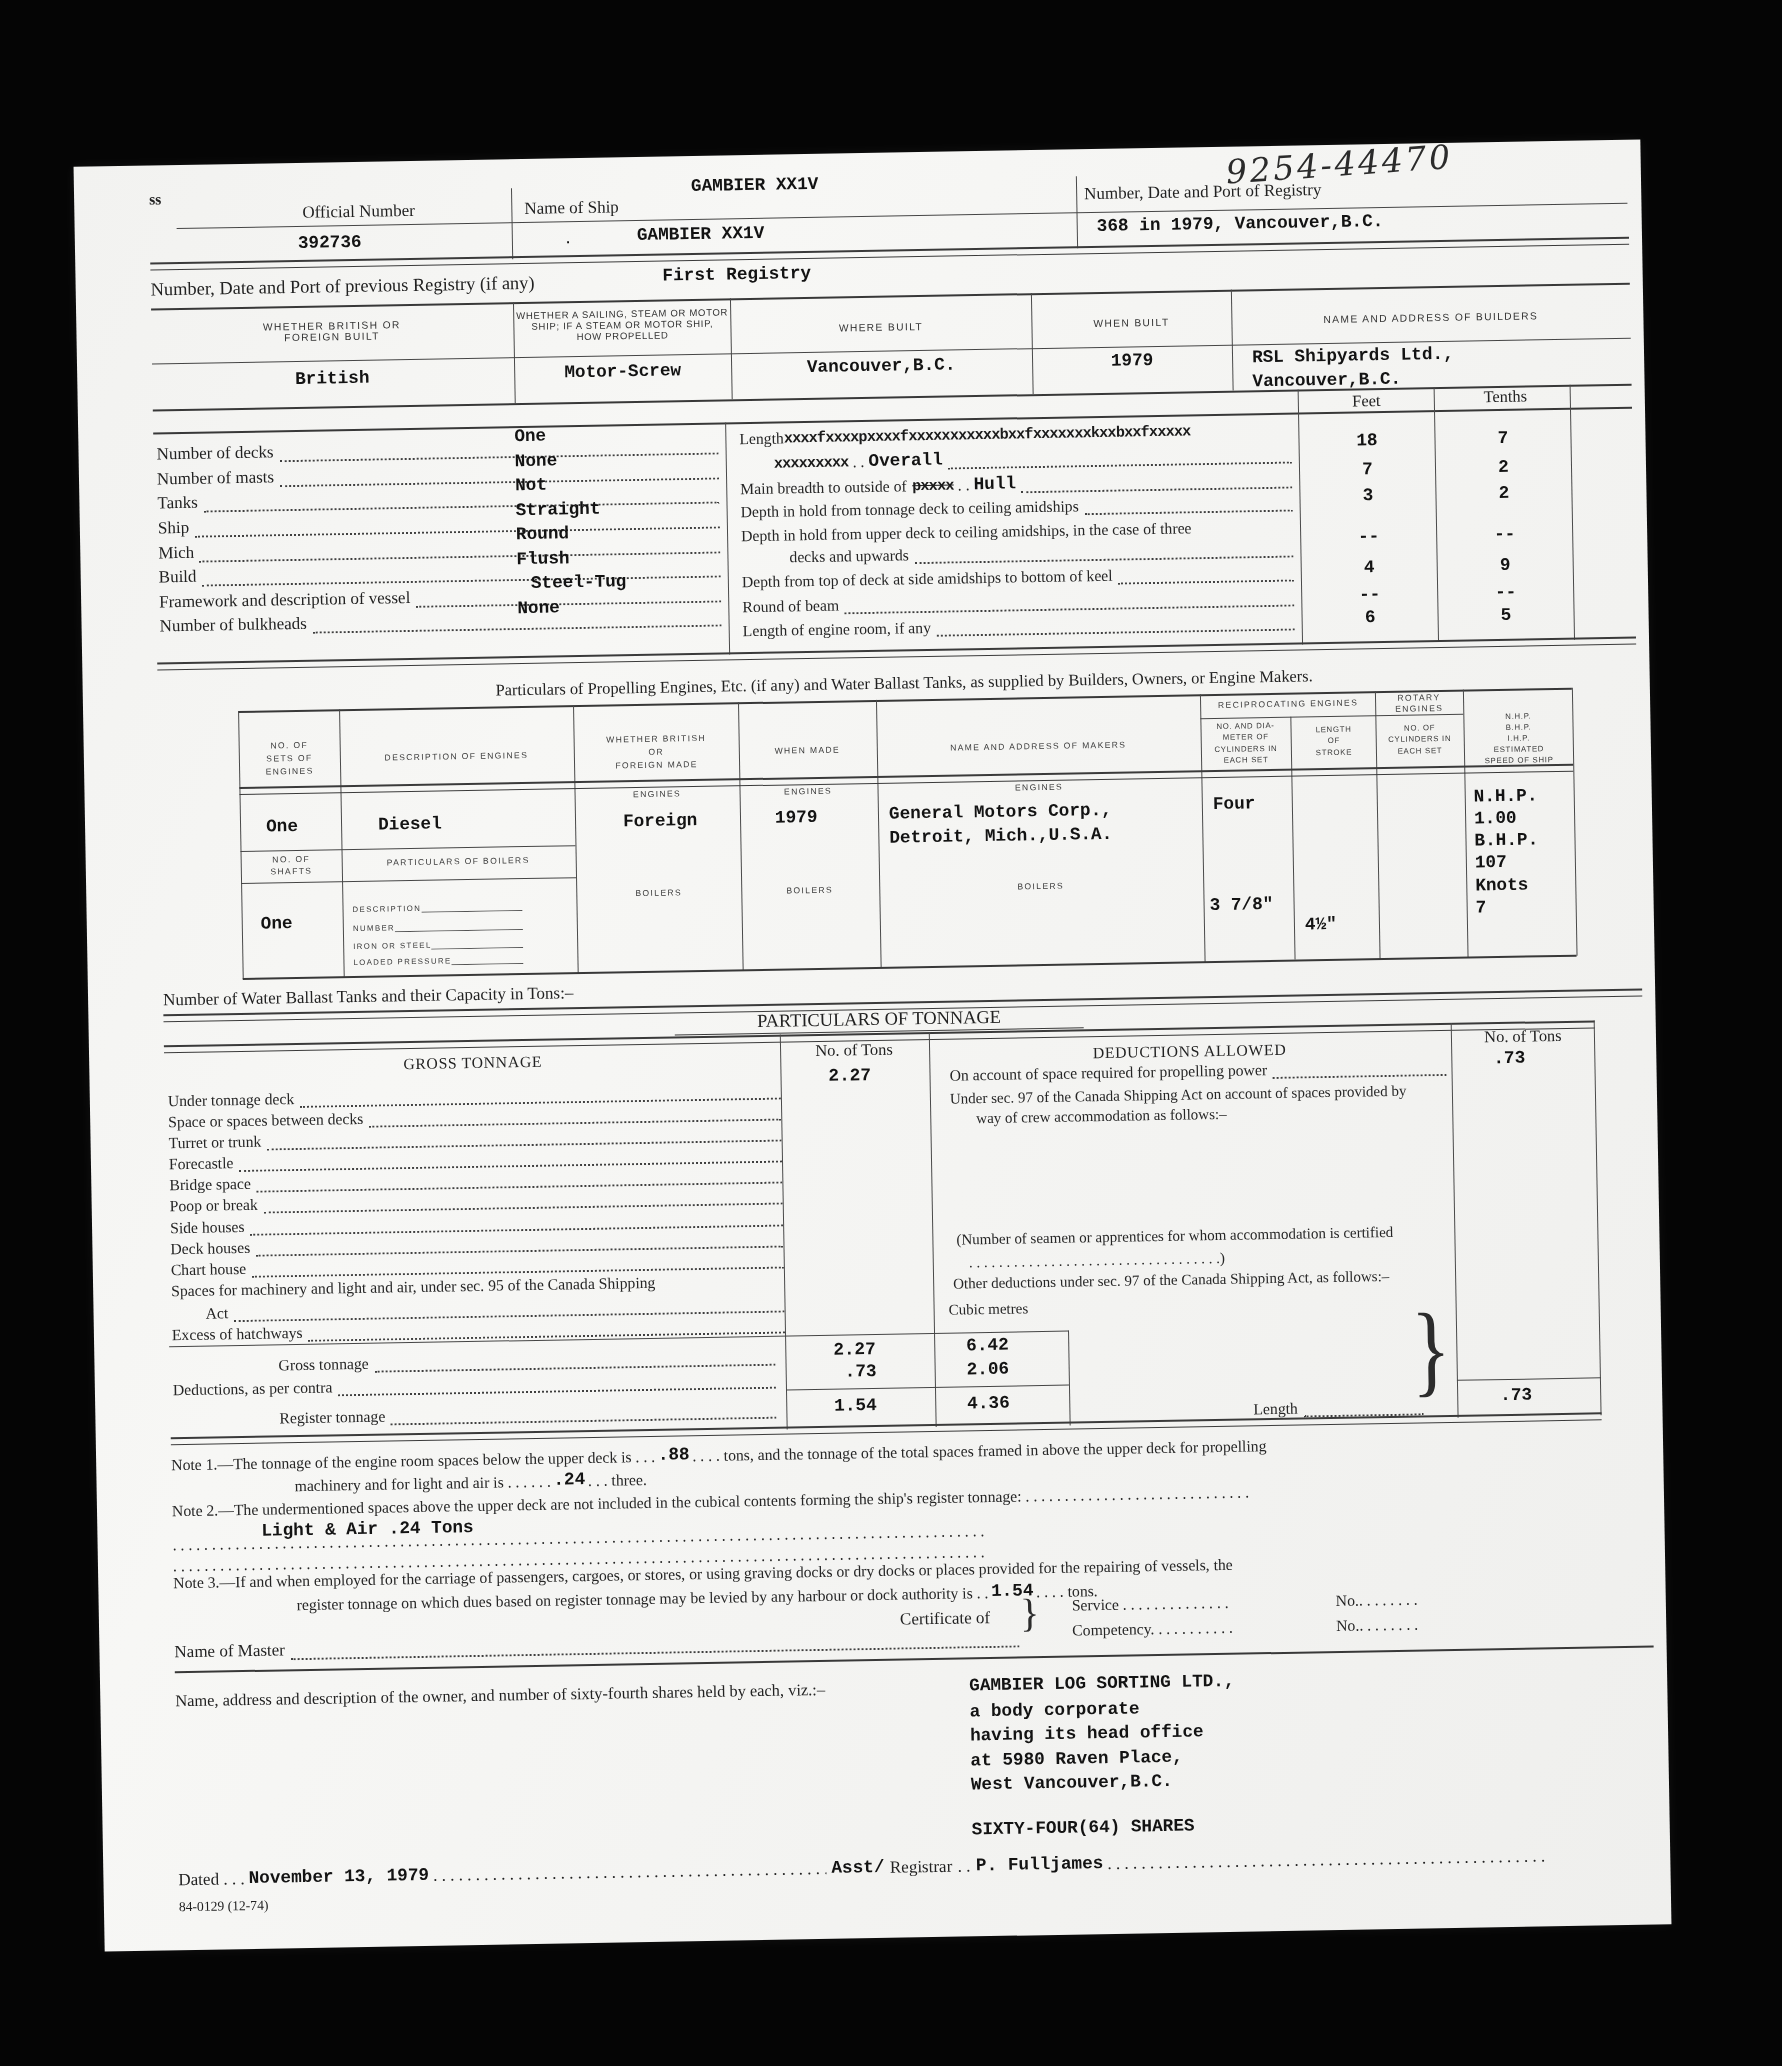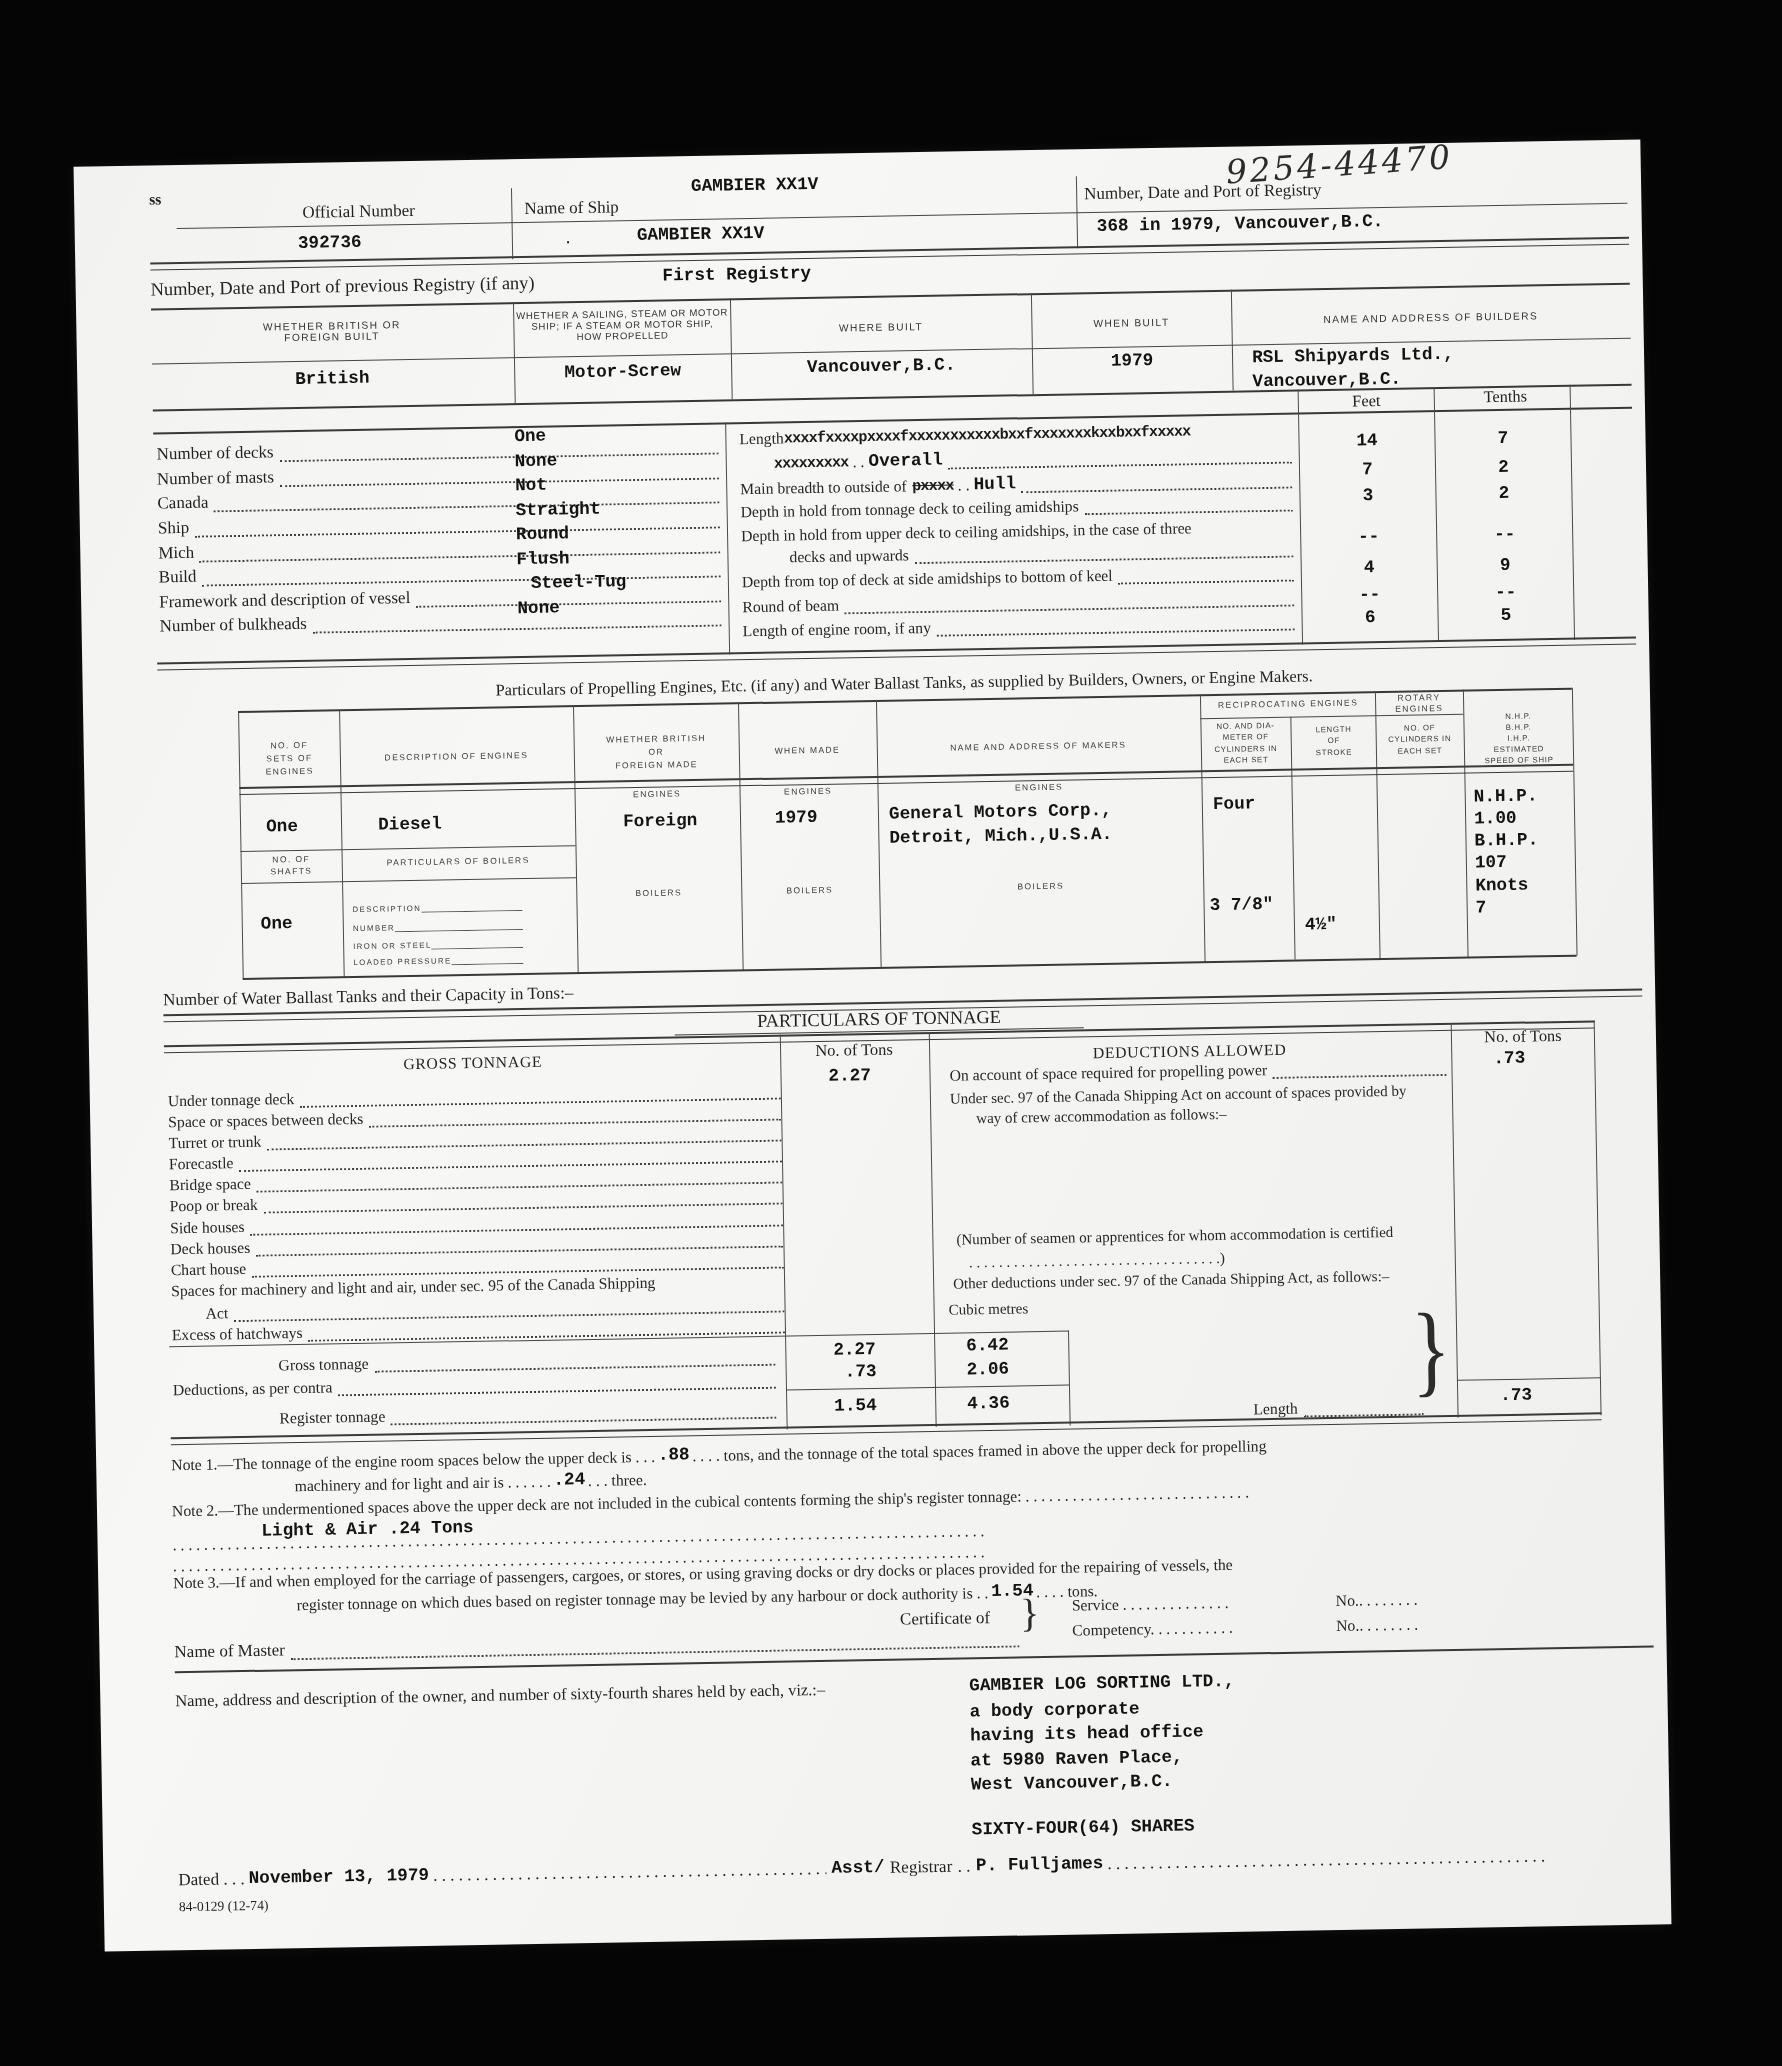--- a/index.html
+++ b/index.html
@@ -86,21 +86,21 @@
 
   <div class="ab row" style="left:78px;top:279px;width:562px;">
         <span class="ser">Number of decks</span>
         <span class="ldr"></span>
       </div>
   <div class="ab row" style="left:78px;top:304px;width:562px;">
         <span class="ser">Number of masts</span>
         <span class="ldr"></span>
       </div>
   <div class="ab row" style="left:78px;top:328px;width:562px;">
-        <span class="ser">Canada</span>
+        <span class="ser">Tanks</span>
         <span class="ldr"></span>
       </div>
   <div class="ab row" style="left:78px;top:353px;width:562px;">
         <span class="ser">Ship</span>
         <span class="ldr"></span>
       </div>
   <div class="ab row" style="left:78px;top:378px;width:562px;">
         <span class="ser">Mich</span>
         <span class="ldr"></span>
       </div>
@@ -157,21 +157,21 @@
       </div>
   <div class="ab row" style="left:661px;top:443px;width:552px;">
         <span class="ser-sm">Round of beam</span>
         <span class="ldr"></span>
       </div>
   <div class="ab row" style="left:661px;top:467px;width:552px;">
         <span class="ser-sm">Length of engine room, if any</span>
         <span class="ldr"></span>
       </div>
 
-  <div class="ab mono ctr" style="left:1261px;top:286px;width:55px;">14</div>
+  <div class="ab mono ctr" style="left:1261px;top:286px;width:55px;">18</div>
   <div class="ab mono ctr" style="left:1397px;top:286px;width:55px;">7</div>
   <div class="ab mono ctr" style="left:1261px;top:315px;width:55px;">7</div>
   <div class="ab mono ctr" style="left:1397px;top:315px;width:55px;">2</div>
   <div class="ab mono ctr" style="left:1261px;top:341px;width:55px;">3</div>
   <div class="ab mono ctr" style="left:1397px;top:341px;width:55px;">2</div>
   <div class="ab mono ctr" style="left:1261px;top:382px;width:55px;">--</div>
   <div class="ab mono ctr" style="left:1397px;top:382px;width:55px;">--</div>
   <div class="ab mono ctr" style="left:1261px;top:413px;width:55px;">4</div>
   <div class="ab mono ctr" style="left:1397px;top:413px;width:55px;">9</div>
   <div class="ab mono ctr" style="left:1261px;top:440px;width:55px;">--</div>

